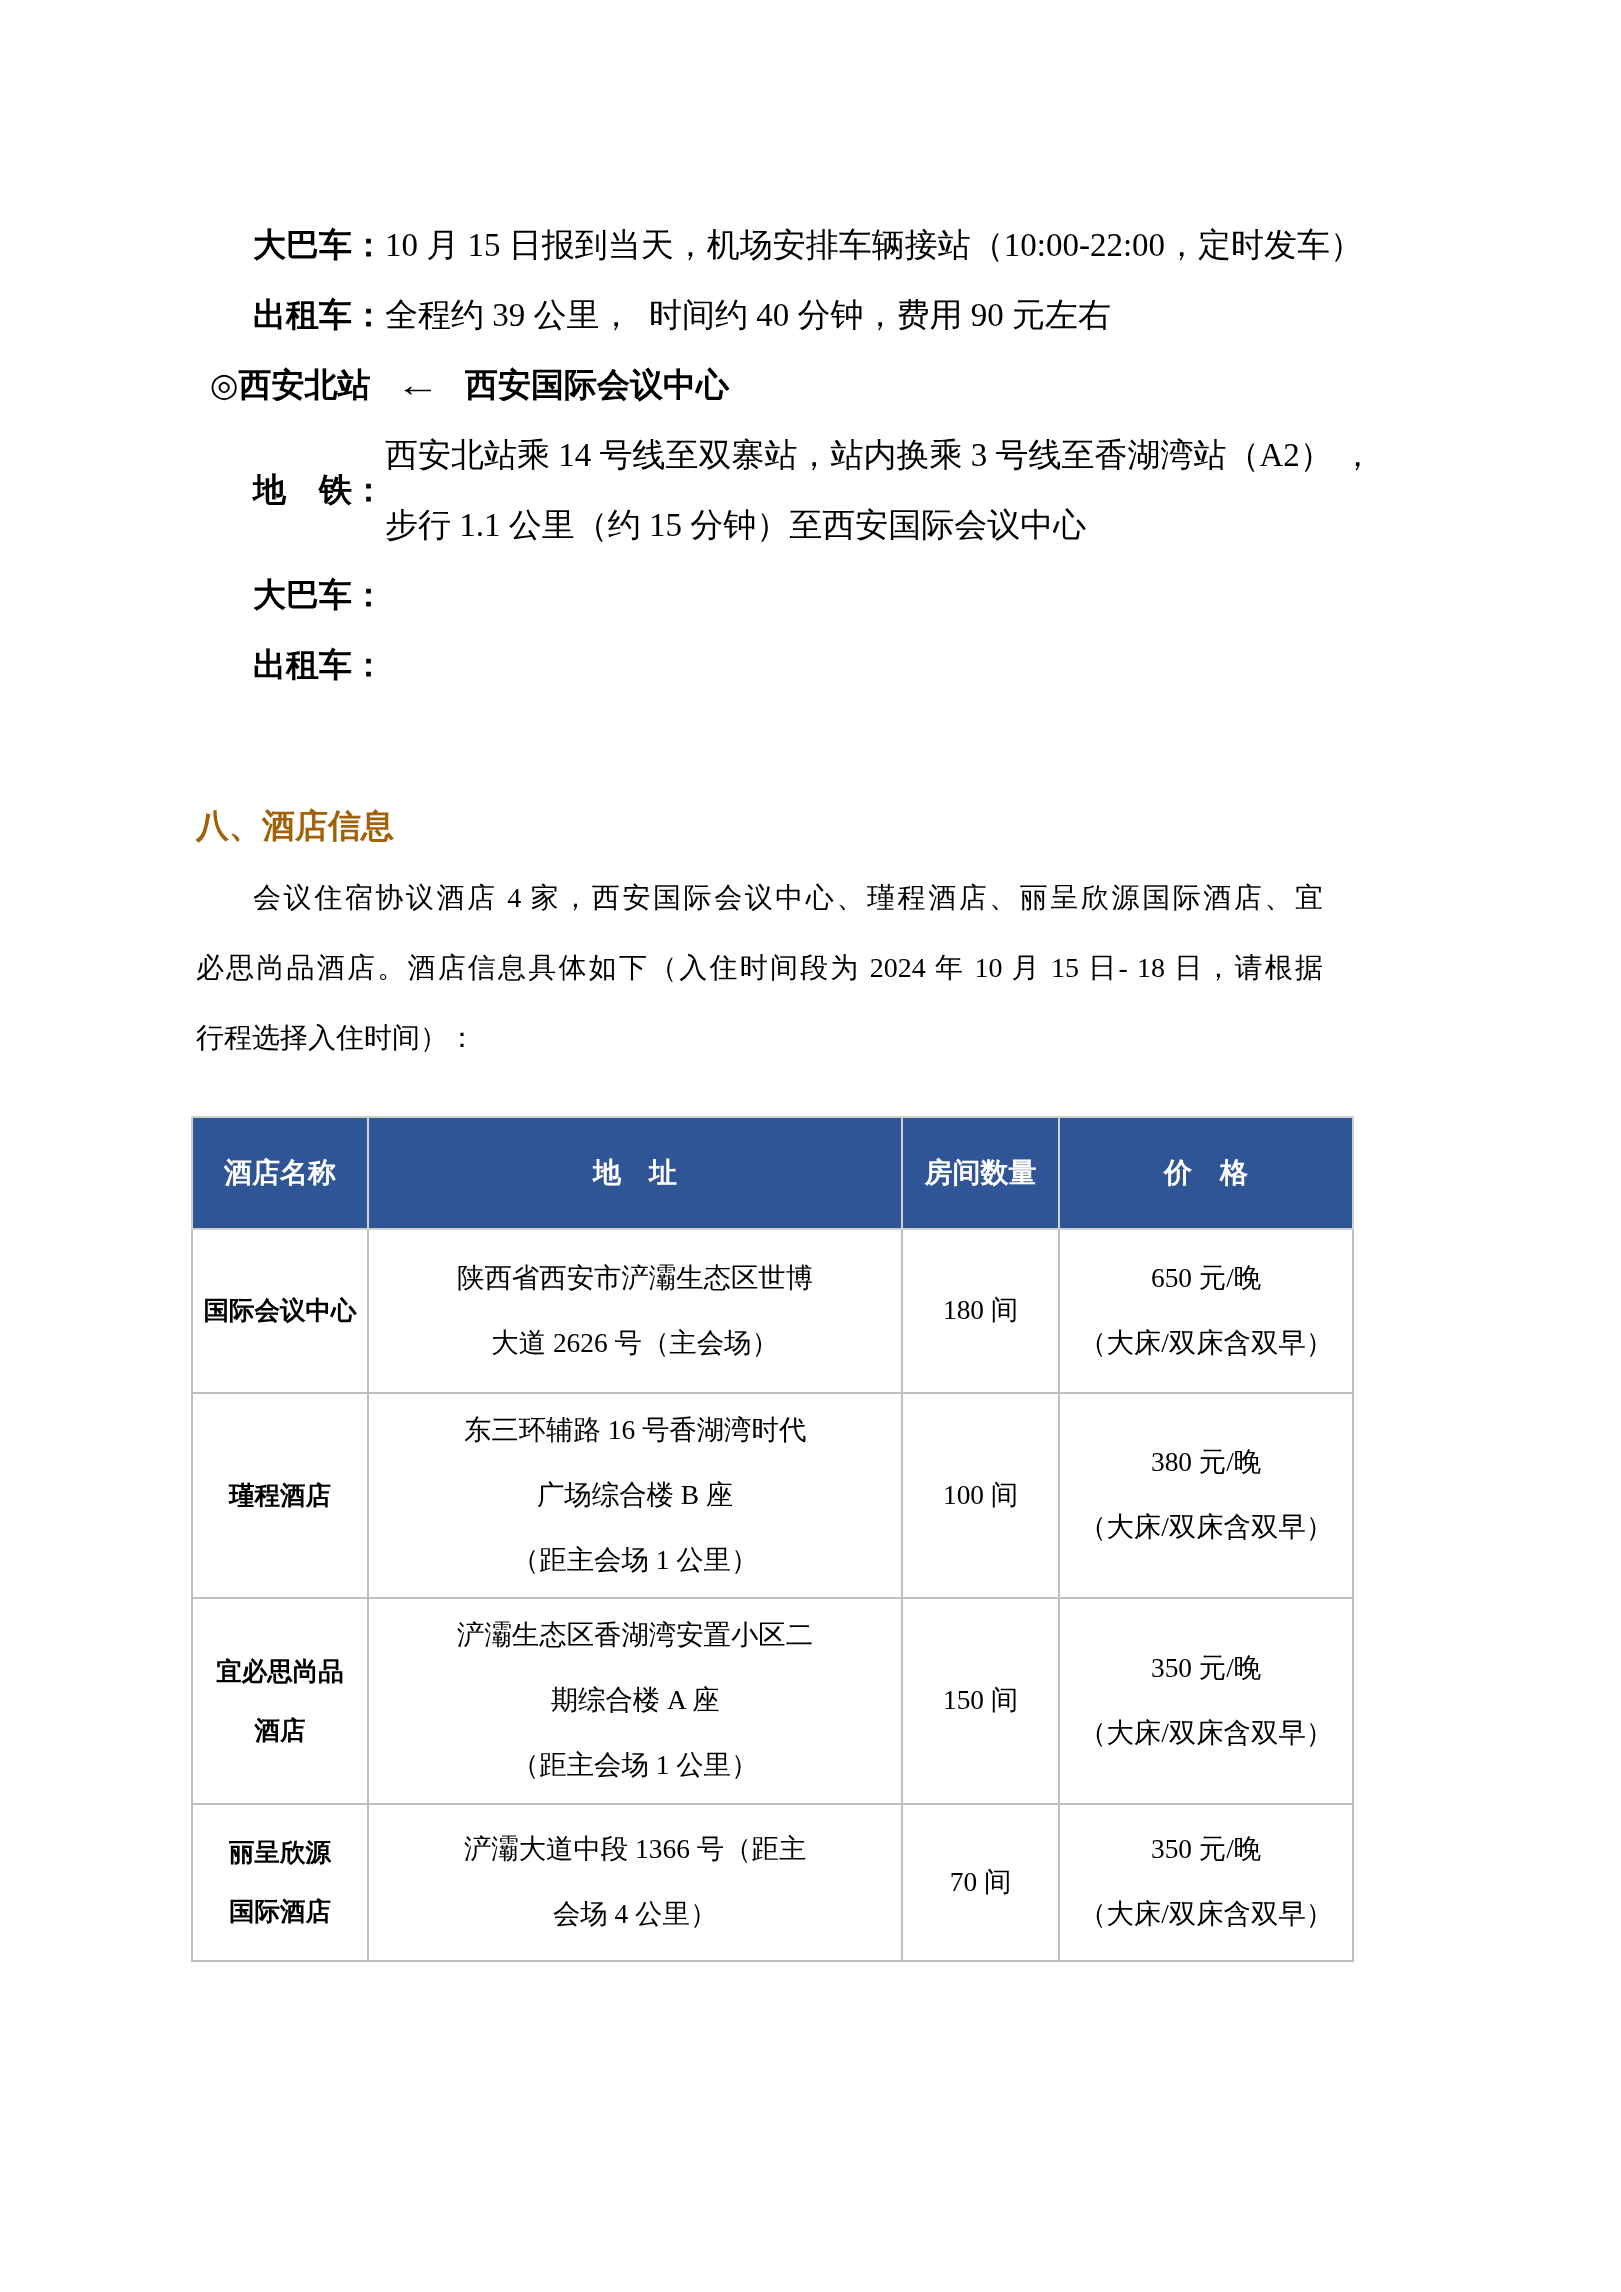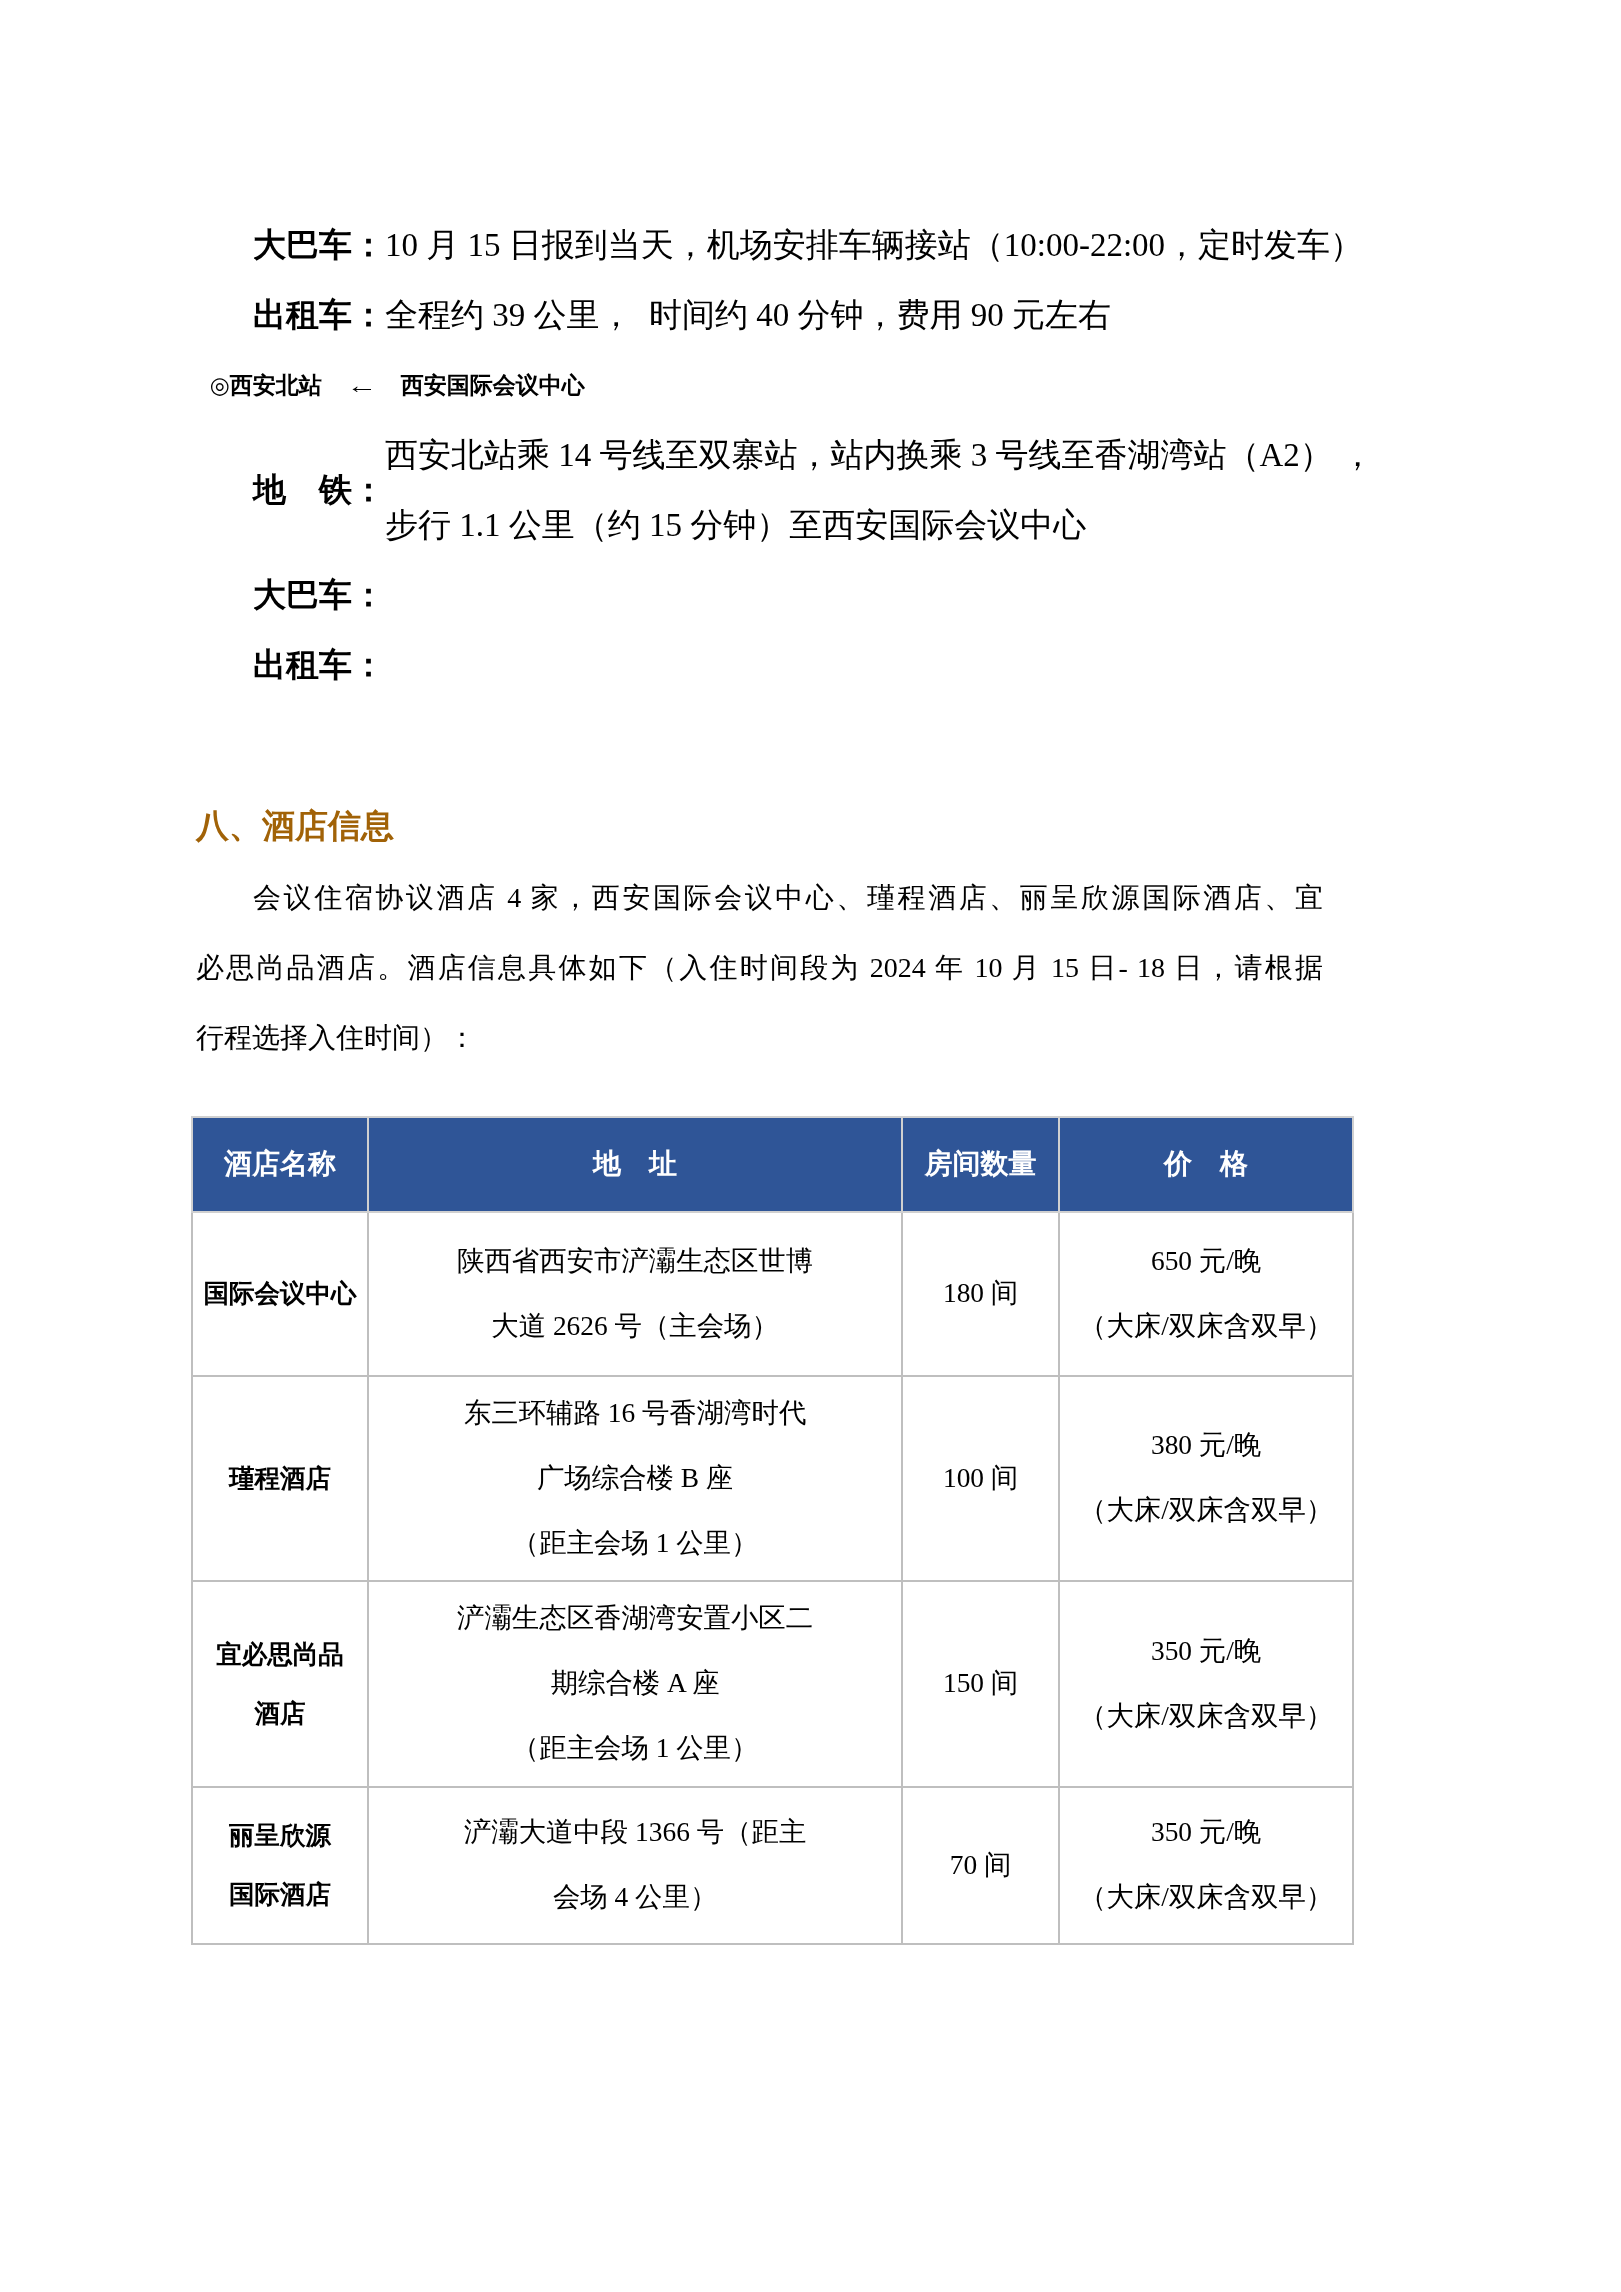--- a/index.html
+++ b/index.html
@@ -28,21 +28,21 @@
     font-weight:bold;
     white-space:pre;
     flex:none;
   }
   .ttext{white-space:pre-wrap;}
   .tcol{display:flex;flex-direction:column;}
   .route-head{
     margin-left:13.7px;
     font-family:"Liberation Sans","DejaVu Sans",sans-serif;
     font-weight:bold;
-    font-size:23px;
+    font-size:33px;
     line-height:70px;
   }
   .arrow{
     display:inline-block;
     transform:scaleX(1.35);
     margin:0 21.6px;
     font-weight:bold;
   }
   
   .sec-heading{
@@ -73,21 +73,21 @@
     padding:3.9px 5.9px;
     box-sizing:border-box;
   }
   table.hotels th{
     background:#2f5597;
     color:#ffffff;
     border-color:#d0d0d0;
     font-family:"Liberation Sans","DejaVu Sans",sans-serif;
     font-weight:bold;
     font-size:28px;
-    height:95px;
+    height:112px;
     white-space:pre;
   }
   tr.r1{height:164px;}
   tr.r2{height:204px;}
   tr.r3{height:206px;}
   tr.r4{height:157px;}
   .nm{
     font-family:"Liberation Sans","DejaVu Sans",sans-serif;
     font-weight:bold;
     font-size:25.5px;

